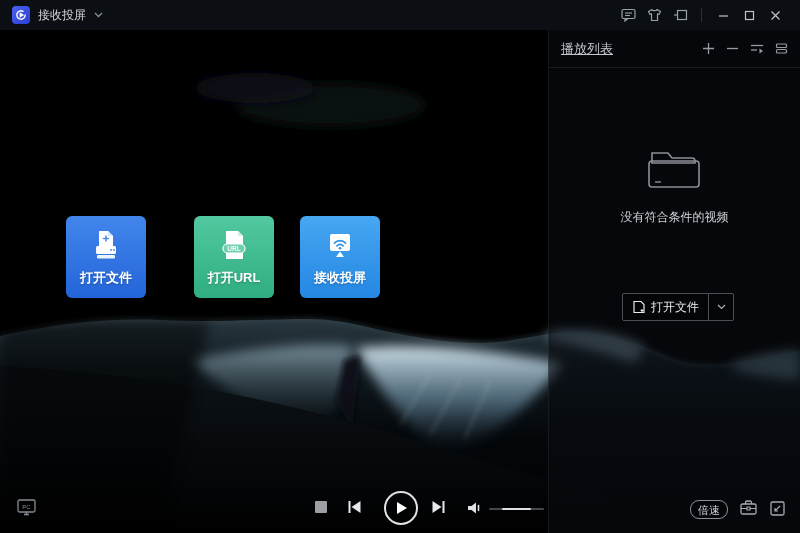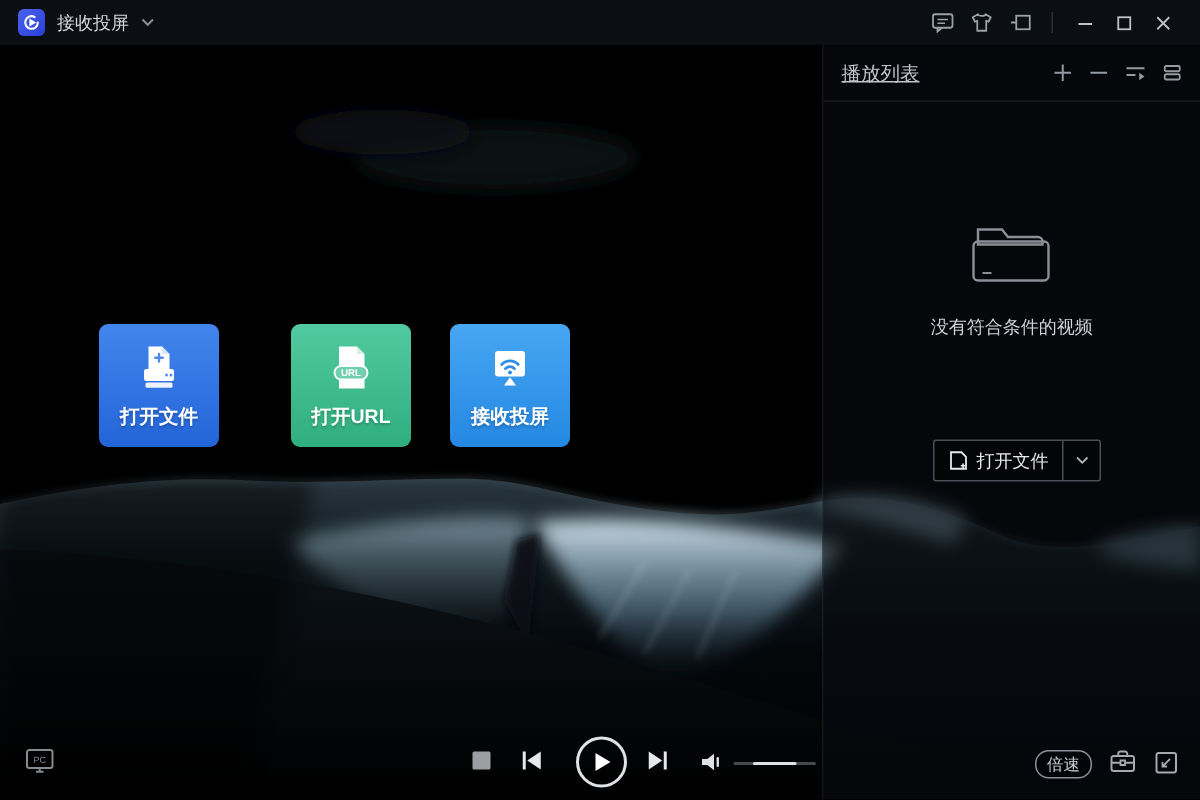--- a/index.html
+++ b/index.html
@@ -44,21 +44,21 @@
   
   .ctl{position:absolute;display:flex;align-items:center;justify-content:center;cursor:pointer;z-index:25;}
   .pc-cast{left:16px;top:497px;color:#868c93;}
   .stop{left:315px;top:501px;width:12px;height:12px;background:#9b9ea3;border-radius:1px;}
   .prev{left:346px;top:499px;color:#e6e9eb;}
   .play{left:384px;top:491px;width:34px;height:34px;border:2px solid #dfe3e6;border-radius:50%;box-sizing:border-box;color:#fff;}
   .next{left:430px;top:499px;color:#e6e9eb;}
   .vol{left:466px;top:500px;color:#dfe2e5;}
   .slider{left:489px;top:508px;width:55px;height:2px;background:#45494e;border-radius:1px;cursor:pointer;}
   .slider .fill{width:52%;height:100%;background:#dfe2e5;border-radius:1px;}
-  .speed{left:690px;top:500px;height:17px;padding:0 7px;border:1px solid #8d9298;border-radius:9px;font-size:11px;color:#ced2d7;display:flex;align-items:center;background:rgba(0,0,0,.2);}
+  .speed{left:690px;top:500px;height:17px;padding:0 7px;border:1px solid #8d9298;border-radius:9px;font-size:11px;color:#ced2d7;display:flex;align-items:flex-end;background:rgba(0,0,0,.2);}
   .toolbox{left:739px;top:499px;color:#a6abb1;}
   .fullscreen{left:769px;top:500px;color:#a6abb1;}
 </style>
 </head>
 <body>
 
 <div class="window">
 
   <div class="titlebar">
     <div class="tb-left">

